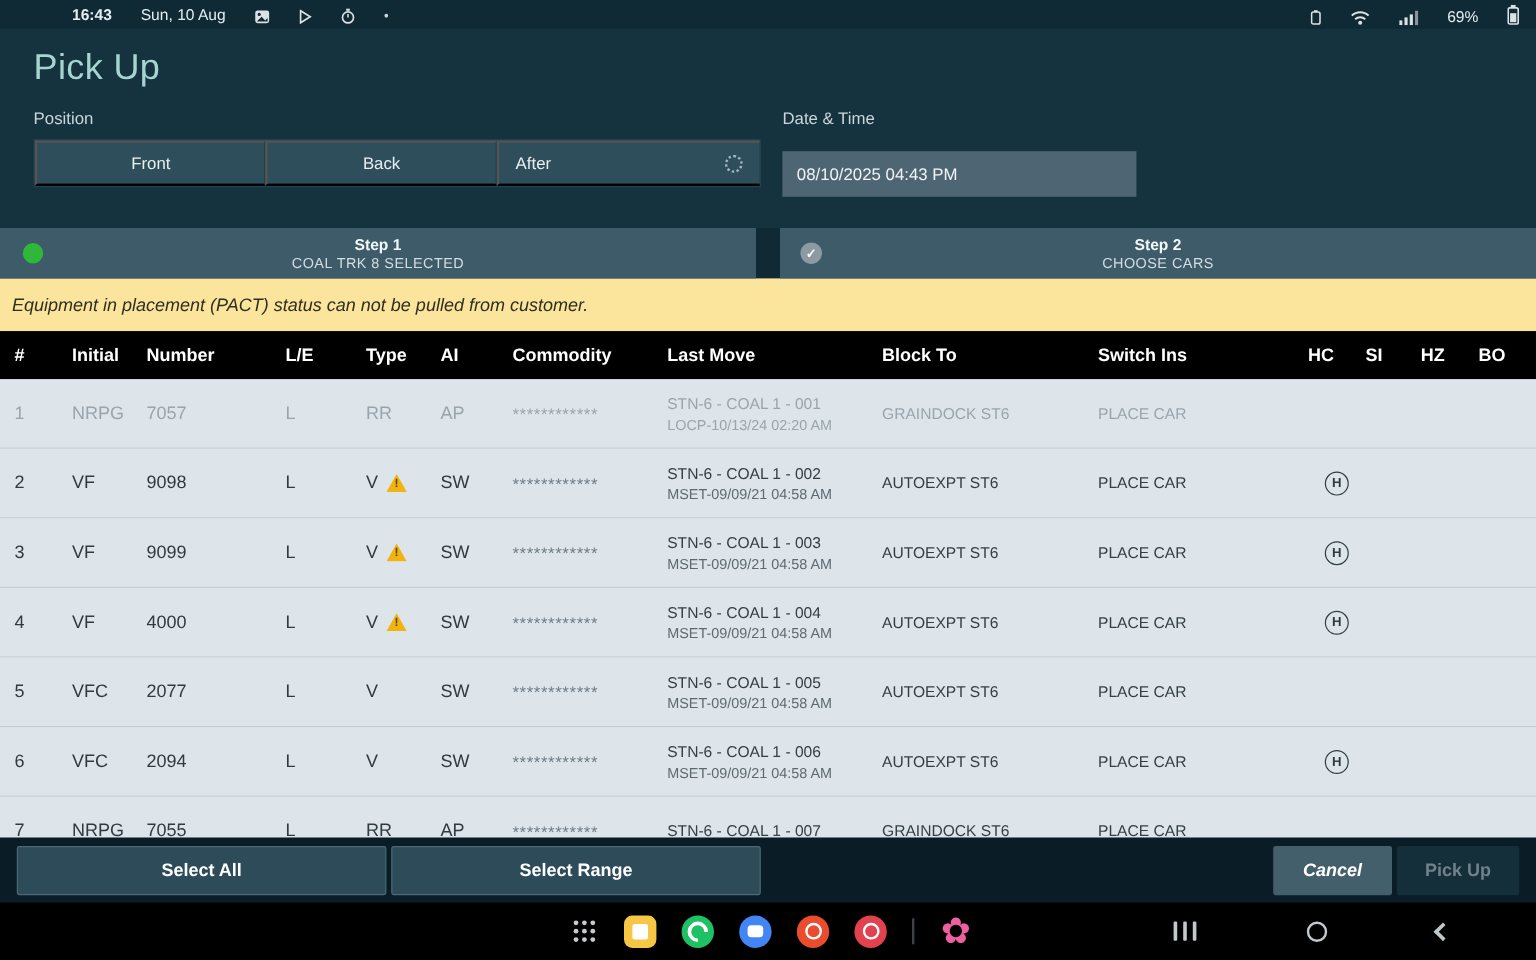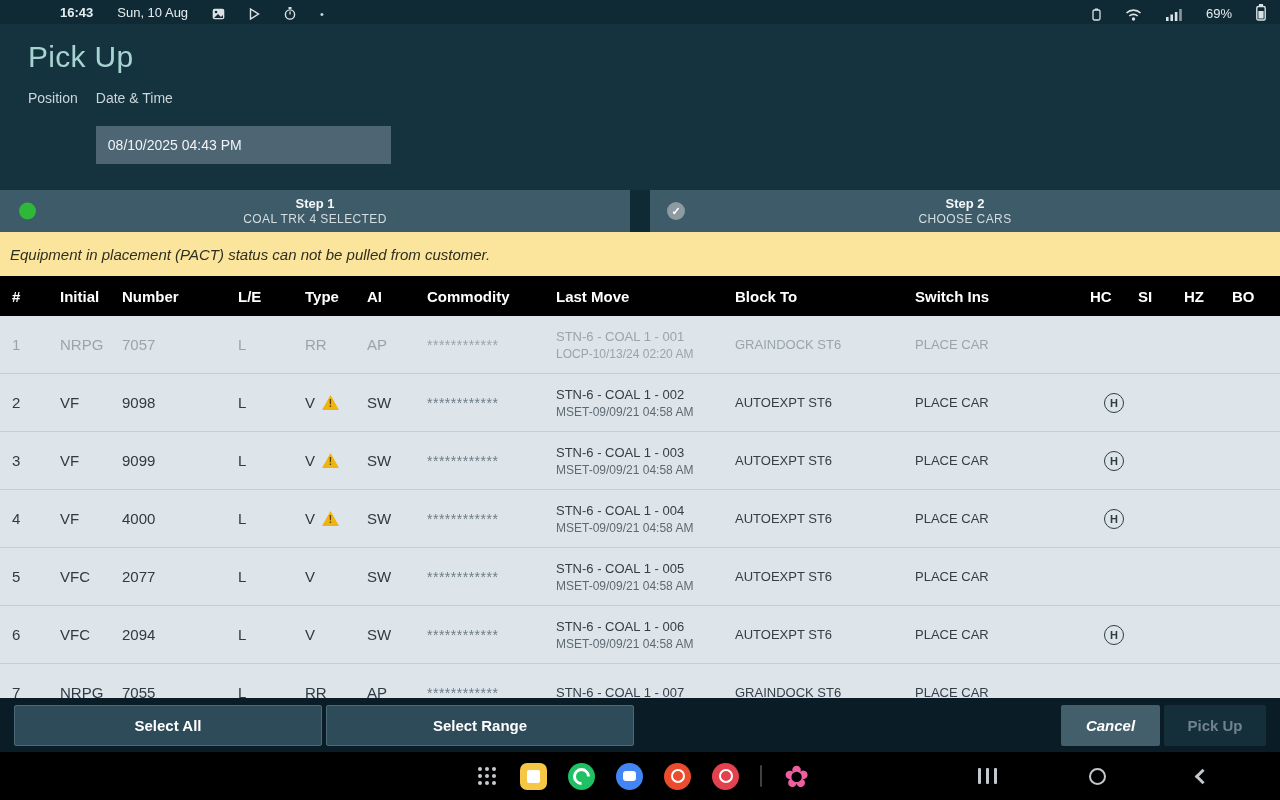--- a/index.html
+++ b/index.html
@@ -185,33 +185,45 @@
           </svg>
       </span>
     </div>
   </div>
 
   <div class="header">
     <div class="page-title">Pick Up</div>
     <div class="controls">
       <div>
         <div class="ctl-label">Position</div>
+        <div class="segmented">
+          <button class="seg-btn">
+            <span>Front</span>
+          </button>
+          <button class="seg-btn">
+            <span>Back</span>
+          </button>
+          <button class="seg-btn busy">
+            <span>After</span>
+            <span class="spinner"></span>
+          </button>
+        </div>
       </div>
       <div>
         <div class="ctl-label">Date &amp; Time</div>
         <div class="dt-input">08/10/2025 04:43 PM</div>
       </div>
     </div>
   </div>
 
   <div class="steps">
     <div class="step">
       <span class="step-dot"></span>
       <span class="step-title">Step 1</span>
-      <span class="step-sub">COAL TRK 4 SELECTED</span>
+      <span class="step-sub">COAL TRK 8 SELECTED</span>
     </div>
     <div class="step">
       <span class="step-check">✓</span>
       <span class="step-title">Step 2</span>
       <span class="step-sub">CHOOSE CARS</span>
     </div>
   </div>
 
   <div class="banner">Equipment in placement (PACT) status can not be pulled from customer.</div>
 

